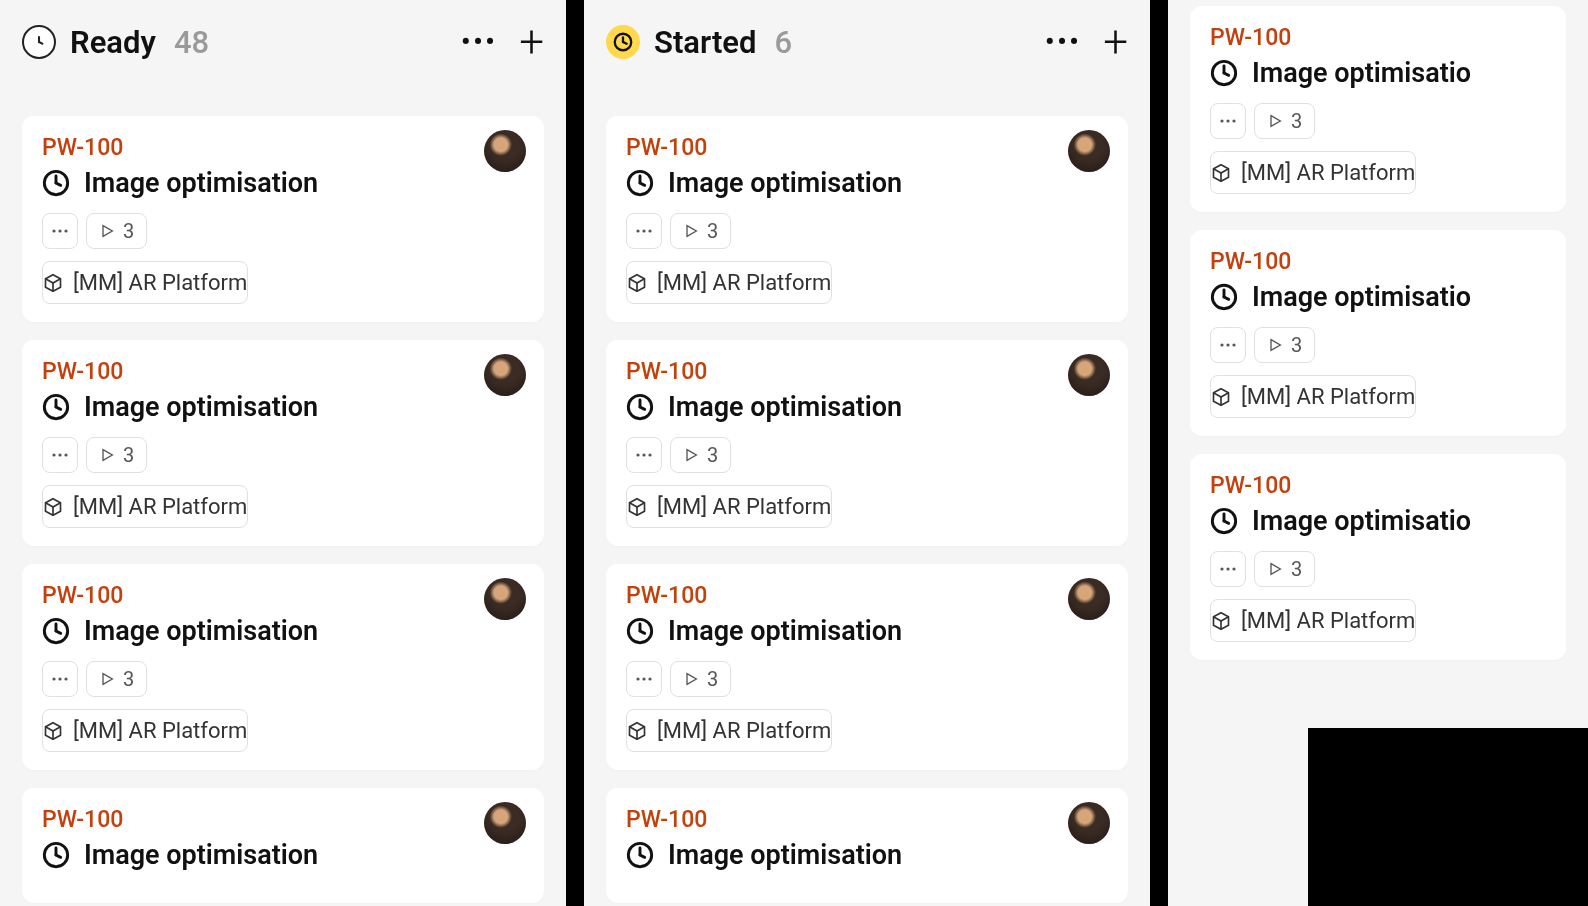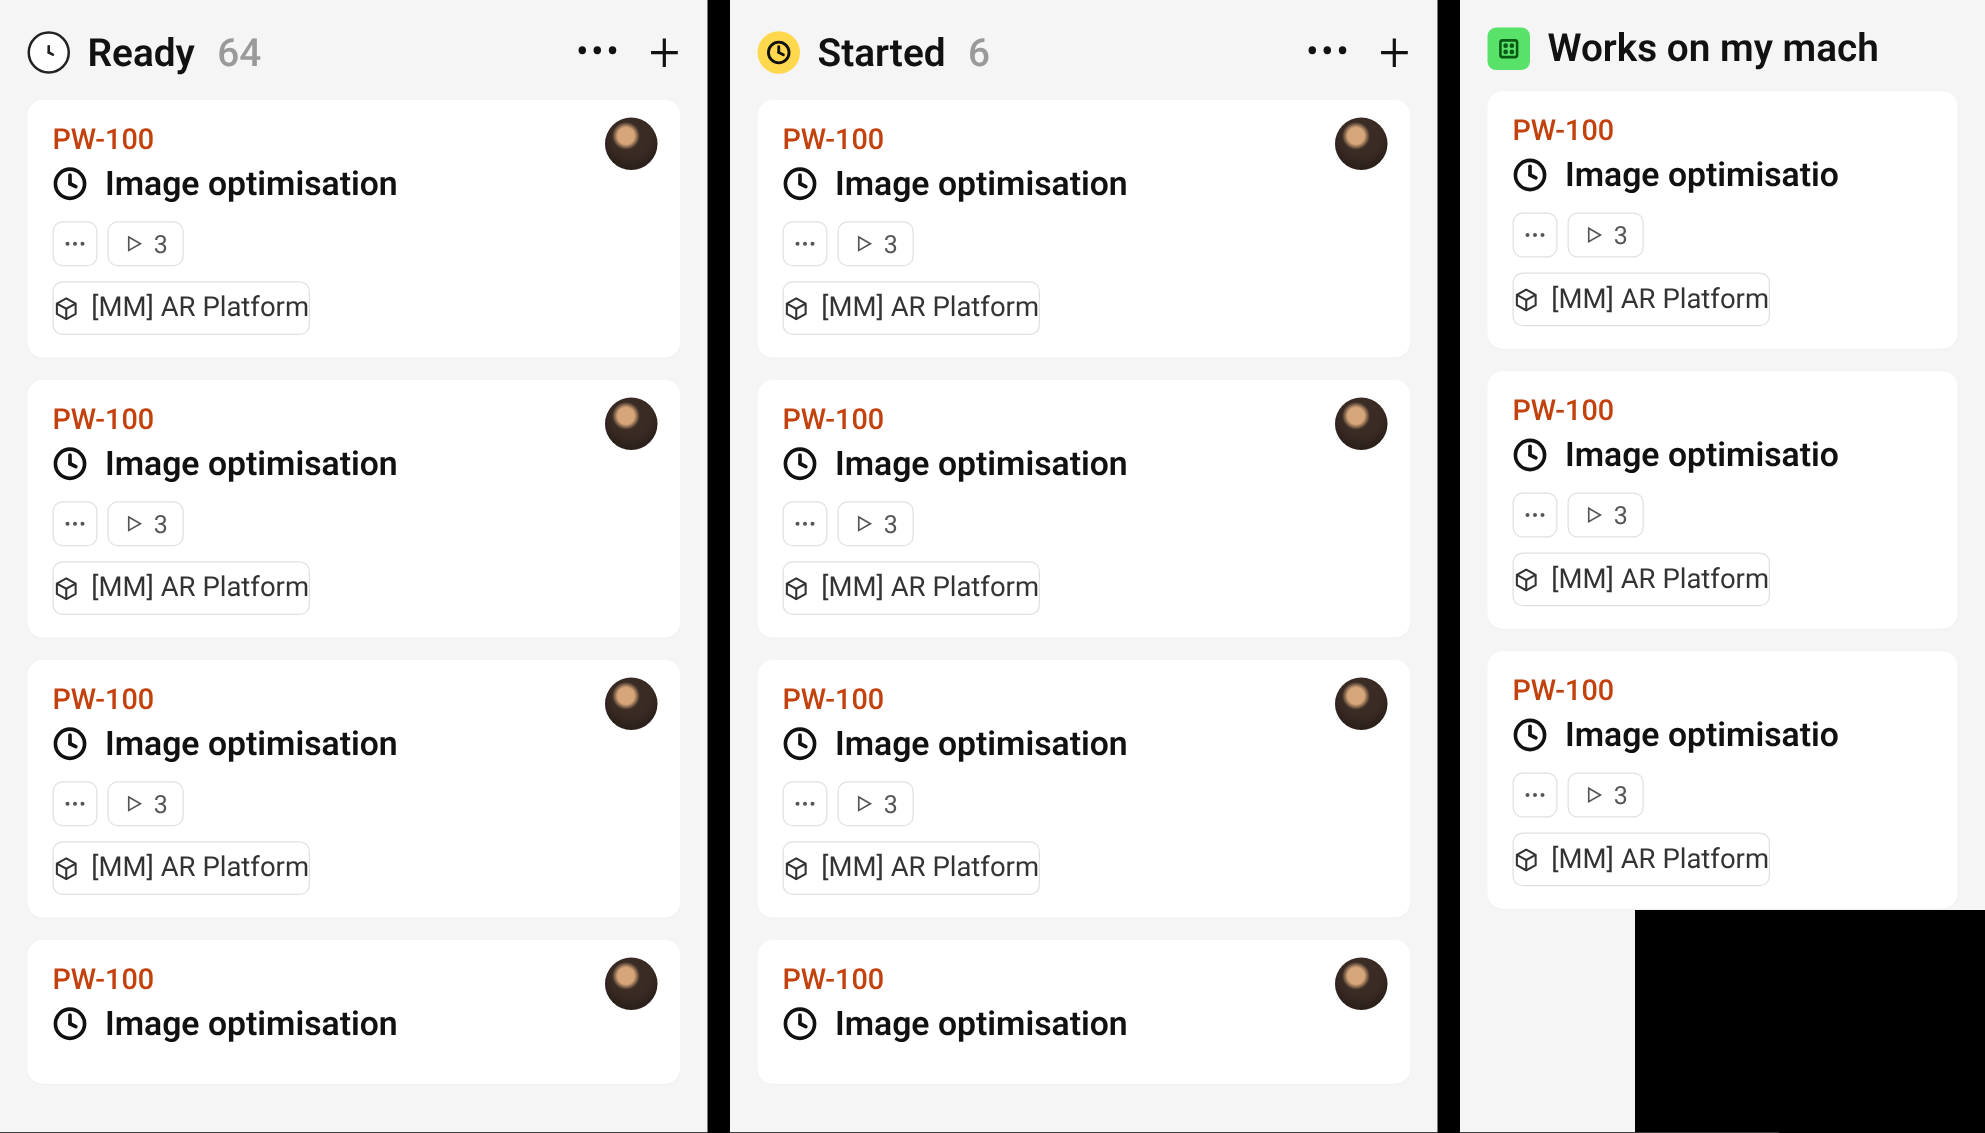--- a/index.html
+++ b/index.html
@@ -18,20 +18,21 @@
     background: #000;
     height: 100%;
     width: 100%;
   }
   .column {
     background: #f5f5f5;
     flex: 0 0 566px;
     display: flex;
     flex-direction: column;
     overflow: hidden;
+    gap: 36px;
   }
   .column.partial {
     flex: 0 0 420px;
     position: relative;
   }
   .partial .partial-mask {
     position: absolute;
     right: 0;
     bottom: 0;
     width: 280px;
@@ -182,21 +183,21 @@
 
   <div class="column">
     <div class="col-header">
       <div class="status-circle ready">
         <svg width="20" height="20" viewBox="0 0 24 24" fill="none" stroke="#222" stroke-width="2.5" stroke-linecap="round">
             <line x1="12" y1="6" x2="12" y2="12"></line>
             <line x1="12" y1="12" x2="16" y2="14"></line>
           </svg>
       </div>
       <span class="col-title">Ready</span>
-      <span class="col-count">64</span>
+      <span class="col-count">48</span>
       <div class="spacer"></div>
       <div class="col-actions">
         <span class="dots">•••</span>
         <span class="plus">+</span>
       </div>
     </div>
     <div class="cards">
 
       <div class="card">
         <div class="card-id">PW-100</div>
@@ -482,32 +483,20 @@
               </svg>
             </span>
             <span class="card-title">Image optimisation</span>
           </div>
       </div>
     </div>
   </div>
 
   <div class="column partial">
     <div class="partial-mask"></div>
-    <div class="col-header">
-      <div class="status-box works">
-        <svg width="20" height="20" viewBox="0 0 24 24" fill="none" stroke="#0a5a16" stroke-width="2.5">
-            <rect x="4" y="4" width="16" height="16" rx="2"></rect>
-            <circle cx="9" cy="9" r="1" fill="#0a5a16"></circle>
-            <circle cx="15" cy="9" r="1" fill="#0a5a16"></circle>
-            <circle cx="9" cy="15" r="1" fill="#0a5a16"></circle>
-            <circle cx="15" cy="15" r="1" fill="#0a5a16"></circle>
-          </svg>
-      </div>
-      <span class="col-title">Works on my mach</span>
-    </div>
     <div class="cards">
       <div class="card">
         <div class="card-id">PW-100</div>
         <div class="card-title-row">
             <span class="card-status">
               <svg viewBox="0 0 24 24" width="28" height="28" fill="none" stroke="#111" stroke-width="2.5" stroke-linecap="round">
                 <circle cx="12" cy="12" r="10"></circle>
                 <line x1="12" y1="6" x2="12" y2="12"></line>
                 <line x1="12" y1="12" x2="16" y2="14"></line>
               </svg>

